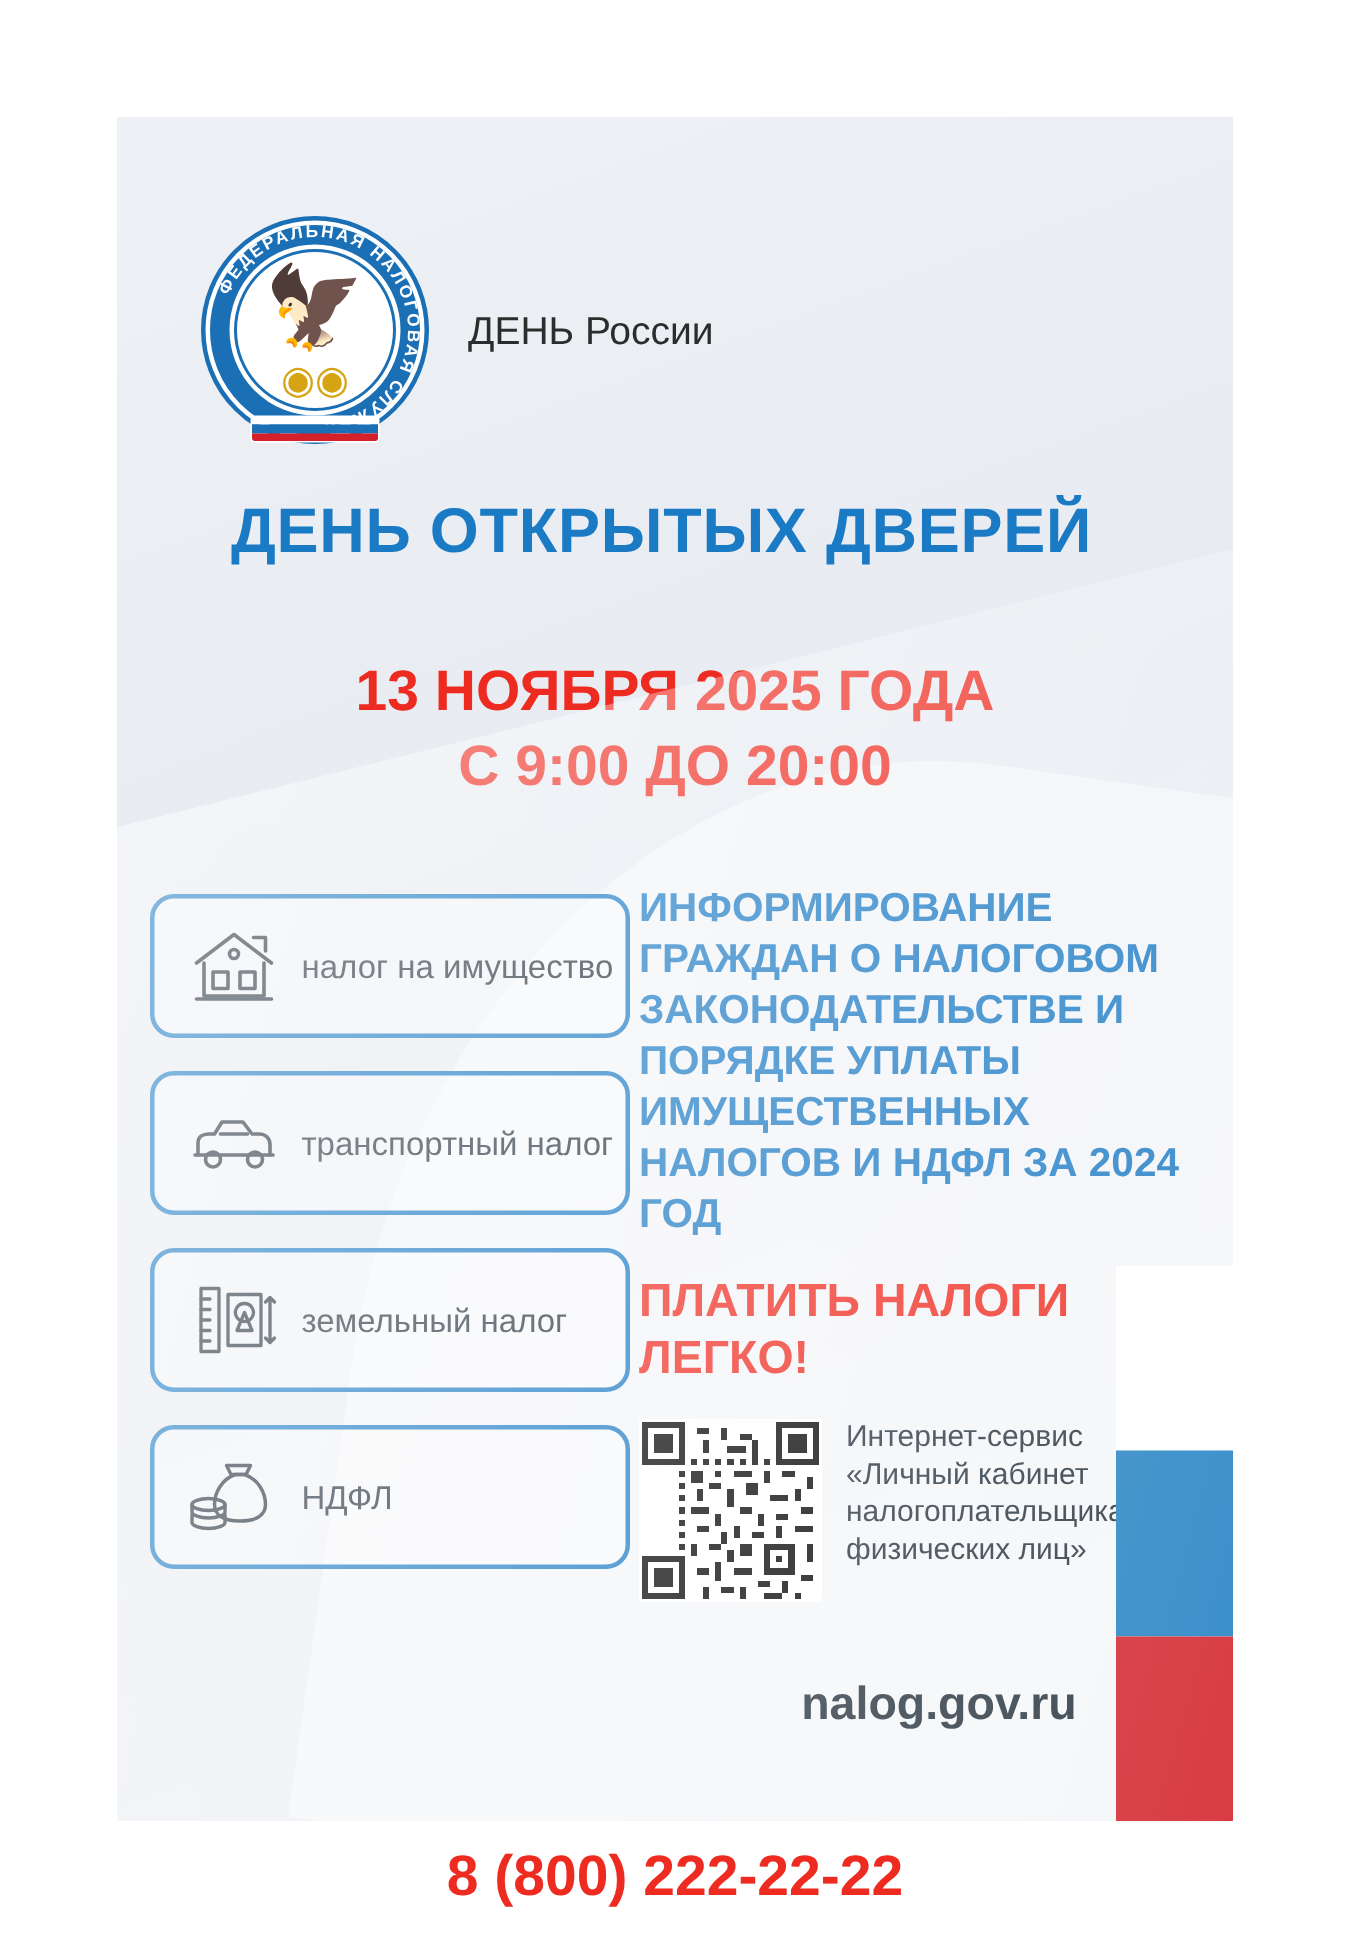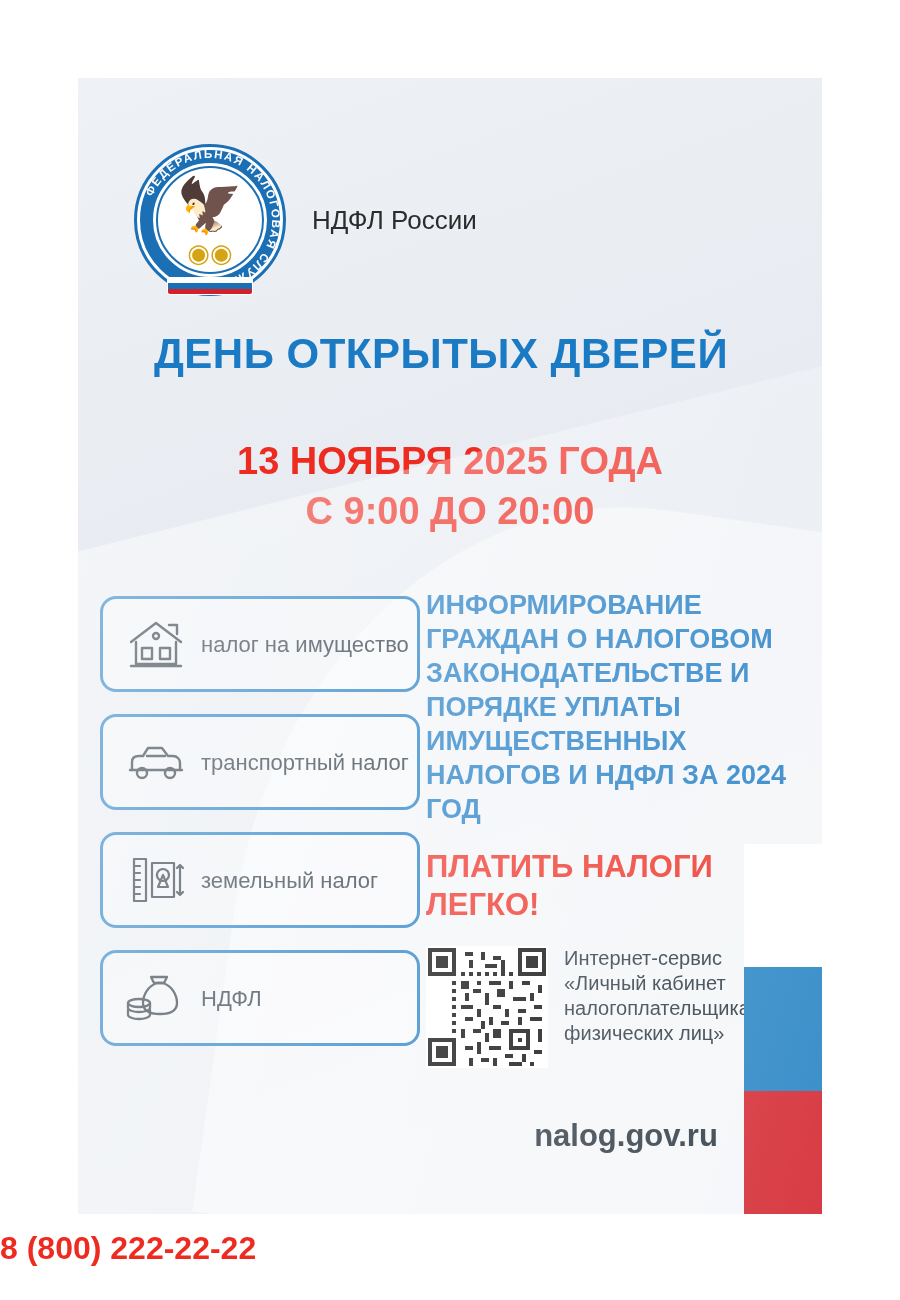--- a/index.html
+++ b/index.html
@@ -259,22 +259,22 @@
     font-size: 31px;
     font-weight: bold;
     color: #24303b;
   }
 
   .phone {
     position: absolute;
     left: 0;
     right: 0;
     top: 1230px;
-    text-align: left;
-    font-size: 32px;
+    text-align: center;
+    font-size: 38px;
     font-weight: bold;
     color: #ee2b20;
   }
 </style>
 </head>
 <body>
 
 <div class="poster">
 
   <div class="panel">
@@ -296,21 +296,21 @@
           <div class="eagle">🦅</div>
           <div class="coin">◉◉</div>
         </div>
         <div class="flag-strip">
           <i class="fs-w"></i>
             <i class="fs-b"></i>
             <i class="fs-r"></i>
         </div>
       </div>
       <div class="org">
-        <div>НДФЛ России</div>
+        <div>ДЕНЬ России</div>
       </div>
     </div>
 
     <div class="title-main">ДЕНЬ ОТКРЫТЫХ ДВЕРЕЙ</div>
 
     <div class="date-block">
       <div>13 НОЯБРЯ 2025 ГОДА</div>
       <div>С 9:00 ДО 20:00</div>
     </div>
 

